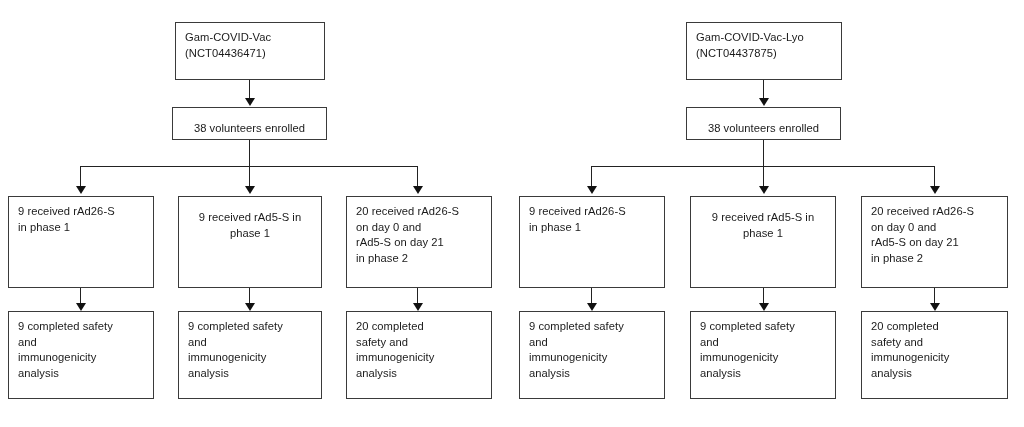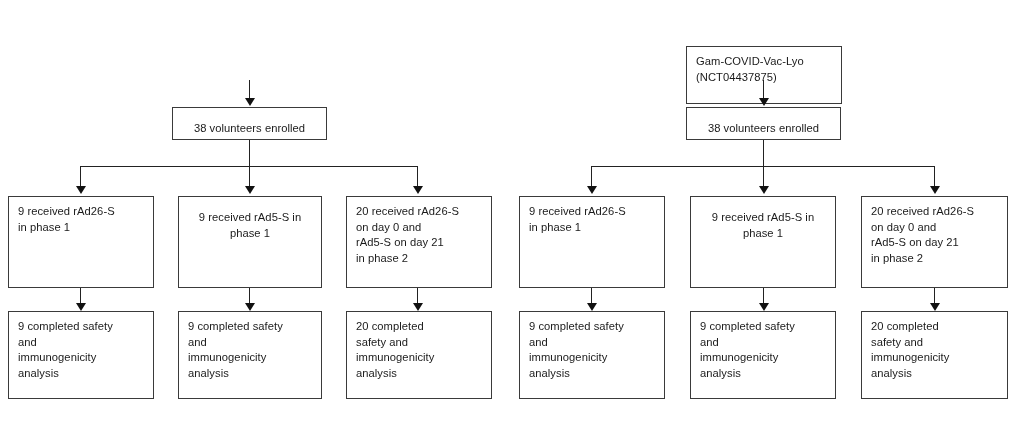--- a/index.html
+++ b/index.html
@@ -54,20 +54,22 @@
     border-left: 5px solid transparent;
     border-right: 5px solid transparent;
     border-top: 8px solid #111111;
   }
 </style>
 </head>
 <body>
 
 <div id="flowchart">
 
+  <div class="node top-title" style="left:175px; top:22px; width:150px; height:58px;">Gam-COVID-Vac
+(NCT04436471)</div>
 
   <div class="connector v-line" style="left:249px; top:80px; height:19px;"></div>
   <div class="arrow-head" style="left:245px; top:98px;"></div>
 
   <div class="node center" style="left:172px; top:107px; width:155px; height:33px;">38 volunteers enrolled</div>
 
   <div class="connector v-line" style="left:249px; top:140px; height:27px;"></div>
   <div class="connector h-line" style="left:80px; top:166px; width:338px;"></div>
   <div class="connector v-line" style="left:80px; top:166px; height:21px;"></div>
   <div class="connector v-line" style="left:249px; top:166px; height:21px;"></div>
@@ -98,21 +100,21 @@
 analysis</div>
   <div class="node" style="left:178px; top:311px; width:144px; height:88px;">9 completed safety
 and
 immunogenicity
 analysis</div>
   <div class="node" style="left:346px; top:311px; width:146px; height:88px;">20 completed
 safety and
 immunogenicity
 analysis</div>
 
-  <div class="node top-title" style="left:686px; top:22px; width:156px; height:58px;margin-top:24px;">Gam-COVID-Vac-Lyo
+  <div class="node top-title" style="left:686px; top:22px; width:156px; height:58px;">Gam-COVID-Vac-Lyo
 (NCT04437875)</div>
 
   <div class="connector v-line" style="left:763px; top:80px; height:19px;"></div>
   <div class="arrow-head" style="left:759px; top:98px;"></div>
 
   <div class="node center" style="left:686px; top:107px; width:155px; height:33px;">38 volunteers enrolled</div>
 
   <div class="connector v-line" style="left:763px; top:140px; height:27px;"></div>
   <div class="connector h-line" style="left:591px; top:166px; width:344px;"></div>
   <div class="connector v-line" style="left:591px; top:166px; height:21px;"></div>

